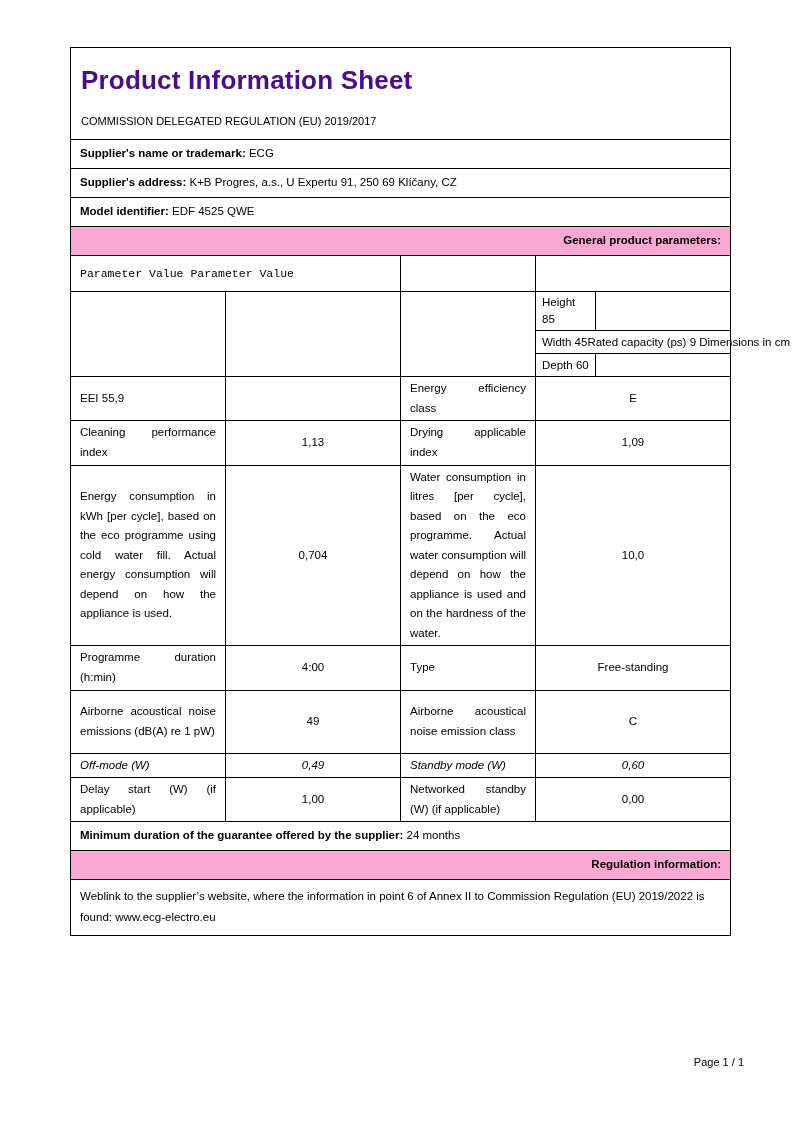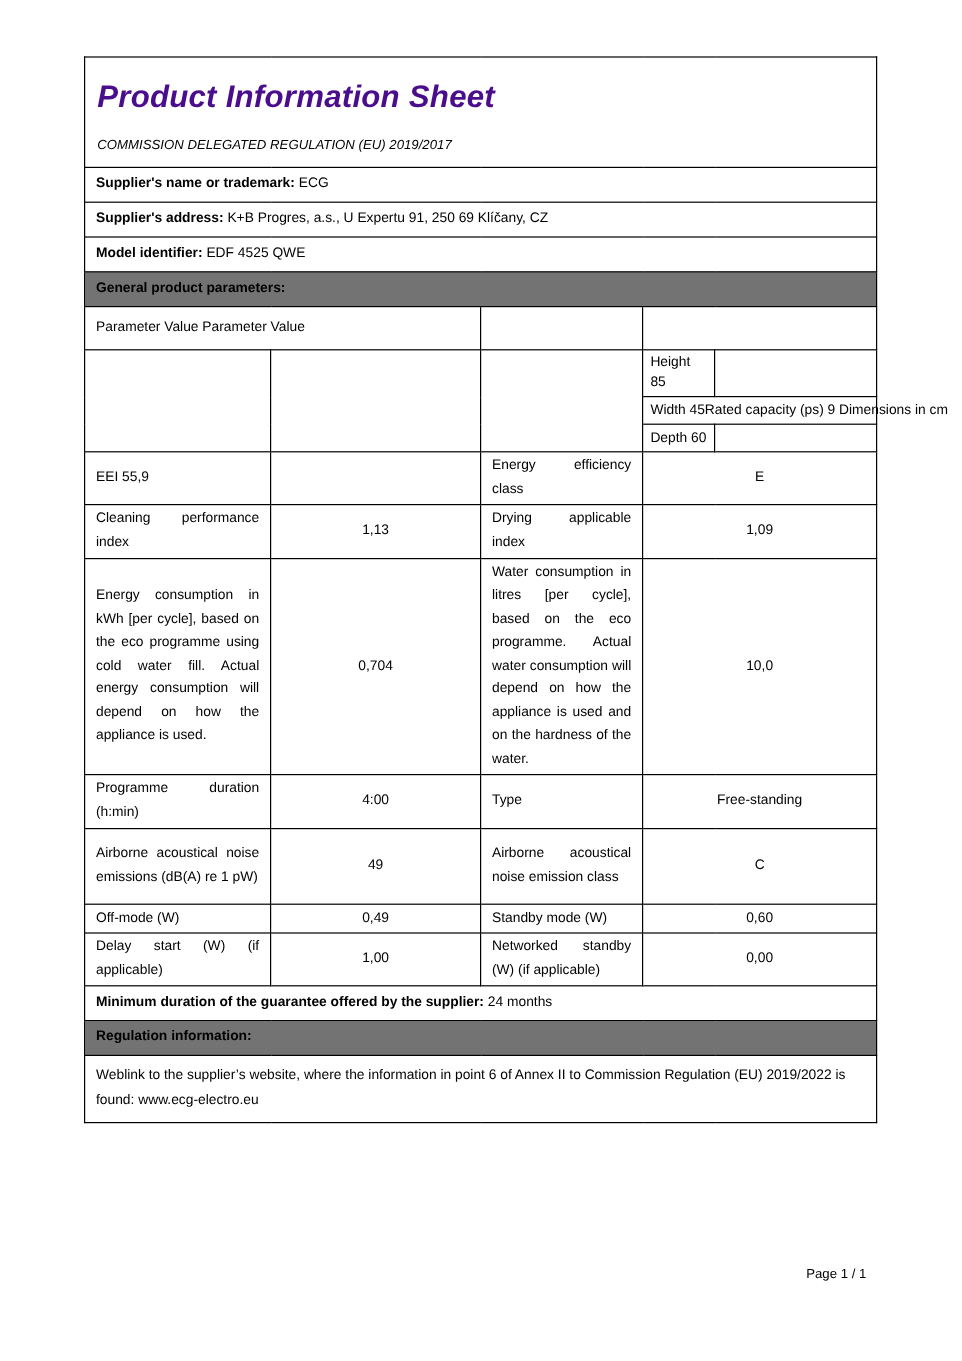--- a/index.html
+++ b/index.html
@@ -18,36 +18,36 @@
   td {
     border: 1px solid #000;
     padding: 2px 9px;
     vertical-align: middle;
     line-height: 1.7;
     overflow: hidden;
   }
   .titlecell { padding: 10px 10px 8px 10px; vertical-align: top; }
   .title { font-size: 26px; font-weight: bold; color: #4a0d8c; letter-spacing: 0.2px; }
   .subtitle { margin-top: 10px; font-size: 11px; }
-  .b { font-weight: bold; }
-  .gray { background: #737373; }
+  .b { font-weight: bold; text-align: right; }
+  .gray { background: #f9a8d4; }
   .lbl { text-align: justify; }
   .val { text-align: center; }
   .dim { padding: 2px 6px; line-height: 1.5; }
   .oflow { white-space: nowrap; overflow: visible; margin-left: 17px; }
-  tr.r-title { height: 75px; font-style: italic; }
+  tr.r-title { height: 75px; }
   tr.r-info td { height: 29px; padding: 4px 9px; }
-  tr.r-ph { height: 36px; }
+  tr.r-ph { height: 36px; font-family: Liberation Mono, monospace; }
   tr.r-dim { height: 23px; }
-  tr.rh24 { height: 24px; }
+  tr.rh24 { height: 24px; font-style: italic; }
   tr.rh42 { height: 42px; }
   tr.rh63 { height: 63px; }
   tr.rh180 { height: 180px; }
   tr.r-web td { height: 52px; padding: 6px 9px; line-height: 1.85; }
-  .footer { position: absolute; right: 80px; top: 1056px; font-size: 11px; }
+  .footer { position: absolute; right: 58px; top: 1056px; font-size: 11px; }
 </style>
 </head>
 <body>
 
 <div class="sheet">
   <table>
     <colgroup>
       <col style="width:155px">
       <col style="width:175px">
       <col style="width:135px">

